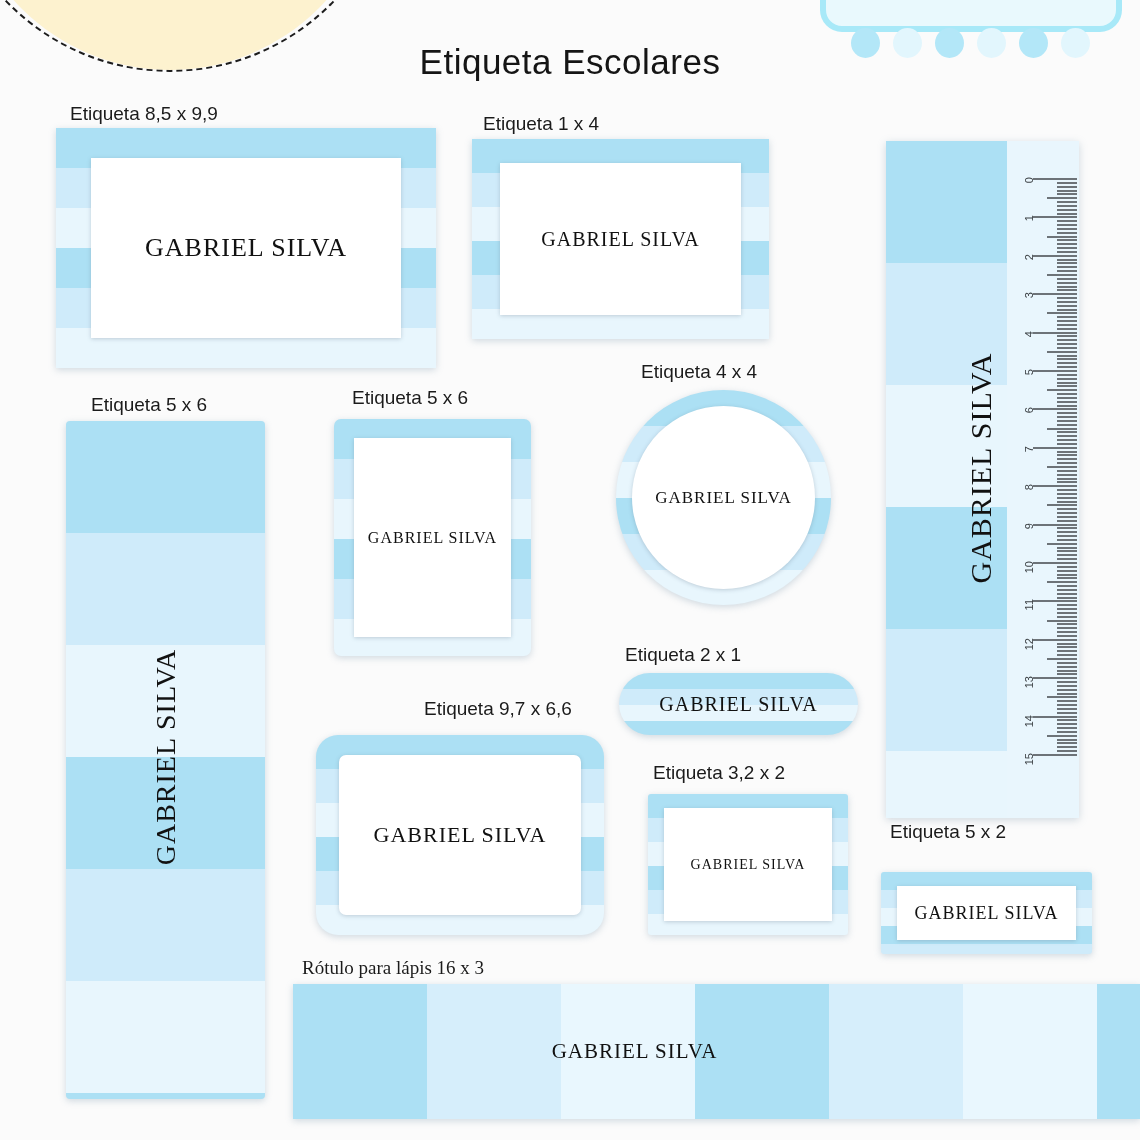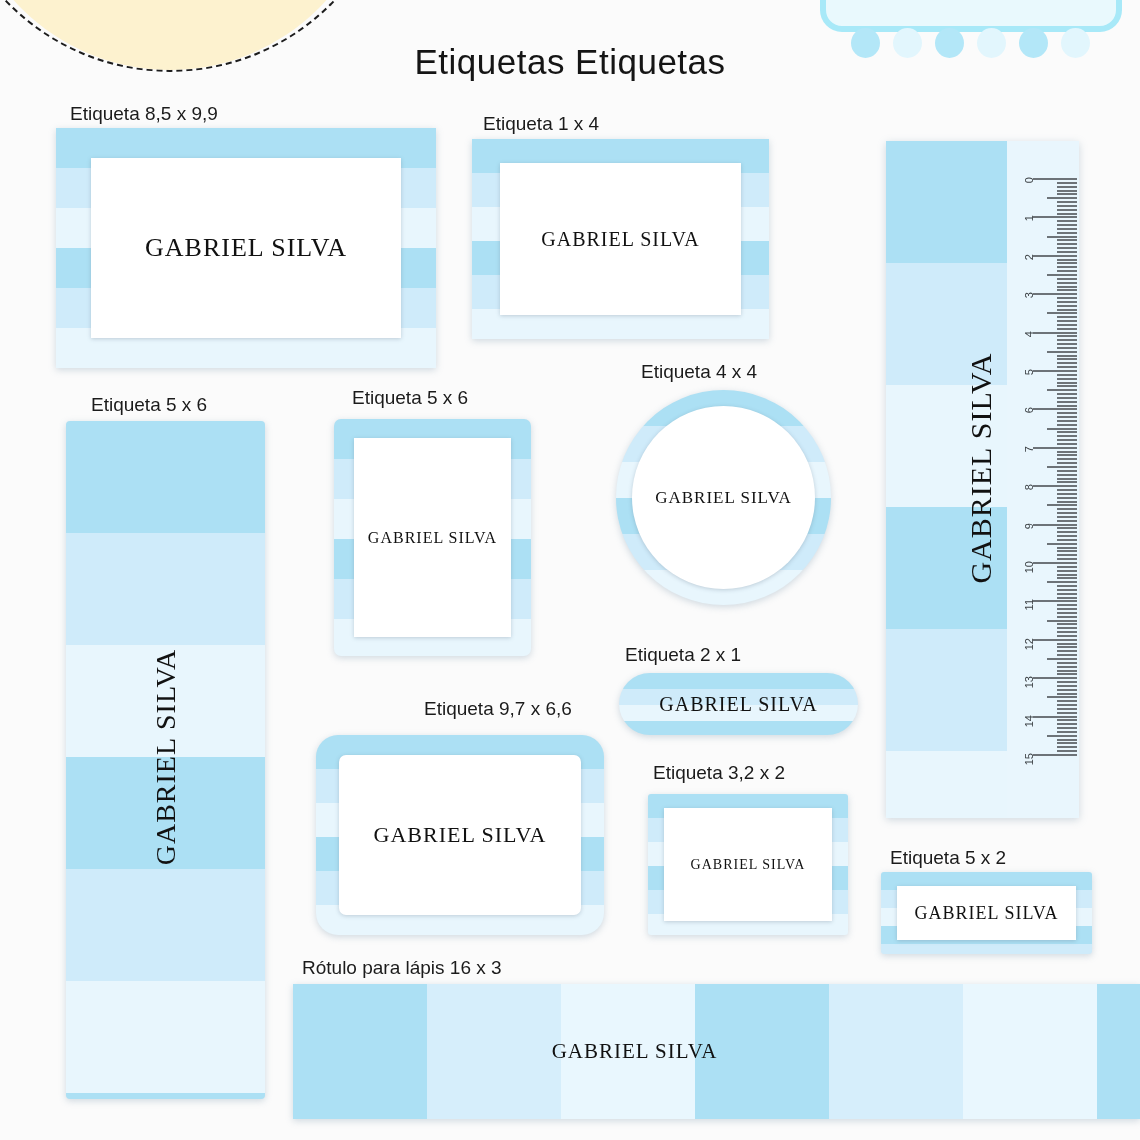--- a/index.html
+++ b/index.html
@@ -118,21 +118,21 @@
   <div class="deco-roundrect"></div>
   <div class="deco-dots" id="dots">
       <i style="background: rgb(179, 231, 248);"></i>
       <i style="background: rgb(226, 246, 253);"></i>
       <i style="background: rgb(179, 231, 248);"></i>
       <i style="background: rgb(226, 246, 253);"></i>
       <i style="background: rgb(179, 231, 248);"></i>
       <i style="background: rgb(226, 246, 253);"></i>
     </div>
 
-  <div class="page-title">Etiquetas Etiquetas</div>
+  <div class="page-title">Etiqueta Escolares</div>
 
   <div class="cap" style="left:70px;top:103px;">Etiqueta 8,5 x 9,9</div>
   <div class="sticker stripes-h" style="left:56px;top:128px;width:380px;height:240px;--s:40px;">
     <div class="card" style="left:35px;top:30px;right:35px;bottom:30px;">
       <span class="nm" style="font-size:26px;">GABRIEL SILVA</span>
     </div>
   </div>
 
   <div class="cap" style="left:483px;top:113px;">Etiqueta 1 x 4</div>
   <div class="sticker stripes-h" style="left:472px;top:139px;width:297px;height:200px;--s:34px;">
@@ -351,25 +351,25 @@
     </div>
   </div>
 
   <div class="cap" style="left:653px;top:762px;">Etiqueta 3,2 x 2</div>
   <div class="sticker stripes-h" style="left:648px;top:794px;width:200px;height:141px;--s:24px;border-radius:3px;">
     <div class="card" style="left:16px;top:14px;right:16px;bottom:14px;">
       <span class="nm" style="font-size:14px;">GABRIEL SILVA</span>
     </div>
   </div>
 
-  <div class="cap" style="left:890px;top:847px;">Etiqueta 5 x 2</div>
+  <div class="cap" style="left:890px;top:821px;">Etiqueta 5 x 2</div>
   <div class="sticker stripes-h" style="left:881px;top:872px;width:211px;height:82px;--s:18px;border-radius:3px;">
     <div class="card" style="left:16px;top:14px;right:16px;bottom:14px;">
       <span class="nm" style="font-size:18px;">GABRIEL SILVA</span>
     </div>
   </div>
 
-  <div class="cap" style="left:302px;top:957px;">Rótulo para lápis 16 x 3</div>
+  <div class="cap" style="left:302px;top:957px;font-family:Liberation Serif, serif;">Rótulo para lápis 16 x 3</div>
   <div class="sticker stripes-v" style="left:293px;top:984px;width:847px;height:135px;--s:134px;display:flex;align-items:center;justify-content:center;">
     <span class="nm" style="font-size:21px;position:relative;left:-82px;">GABRIEL SILVA</span>
   </div>
 
 </div>
 
 </body></html>

